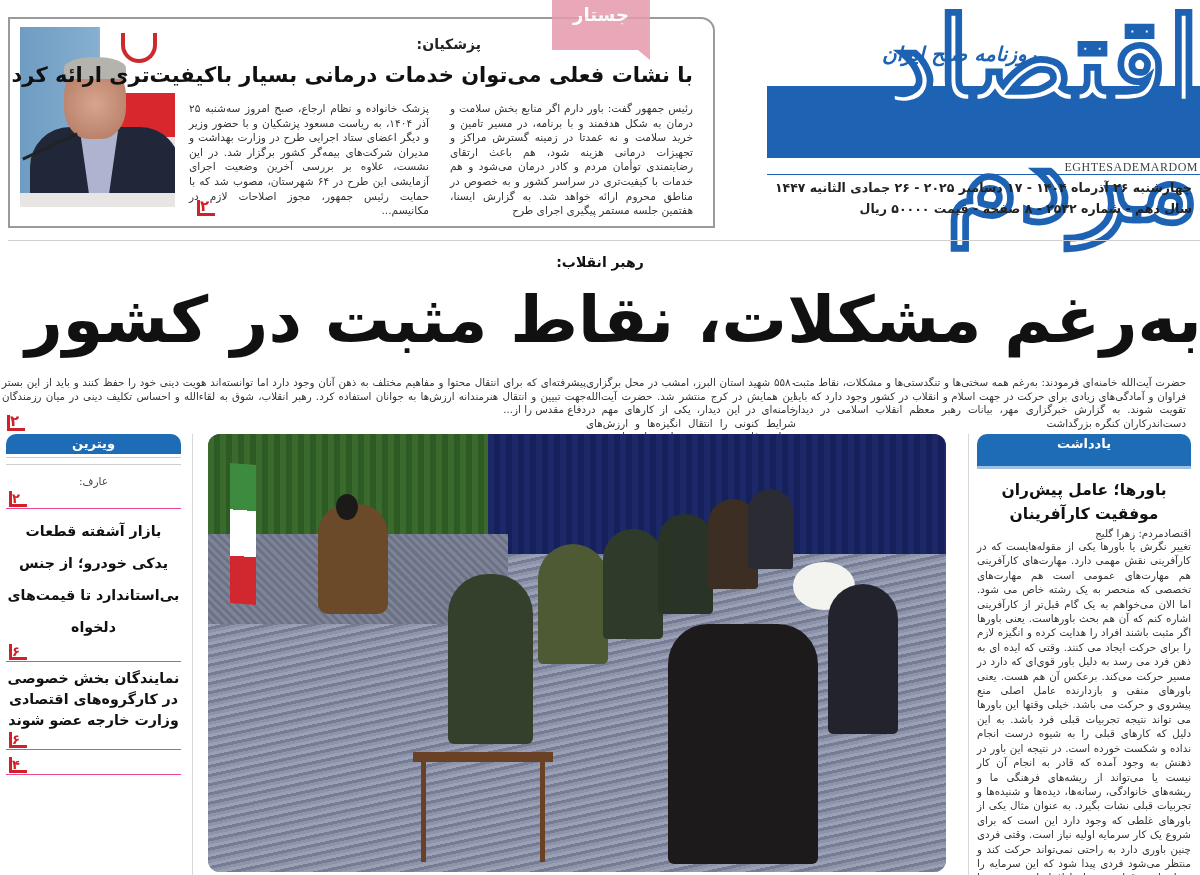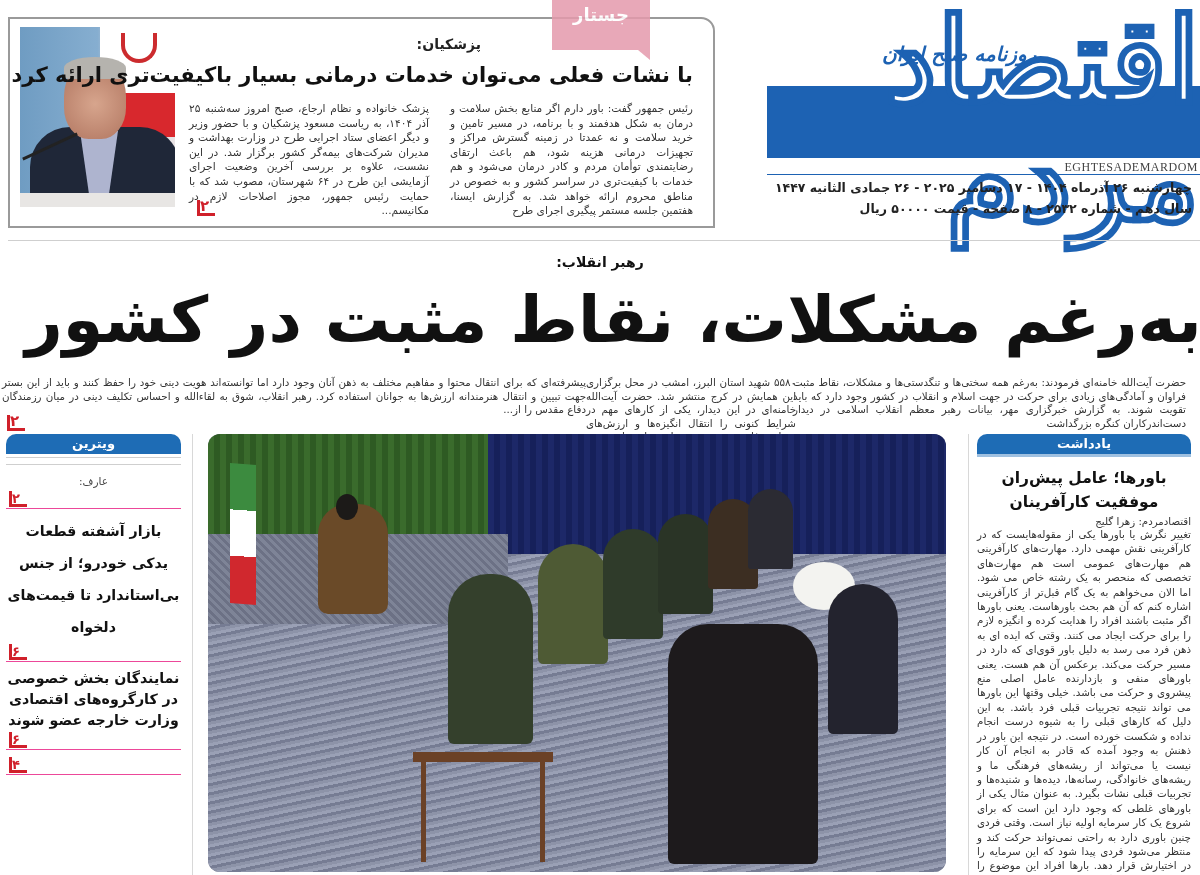--- a/index.html
+++ b/index.html
@@ -73,21 +73,21 @@
   .ph-flag { position:absolute; left: 22px; top: 30px; width: 26px; height: 140px; background: linear-gradient(#3c8b3f 0 33%,#ffffff 33% 66%,#d0282e 66% 100%); transform: skewY(4deg); }
   .ph-leader { position:absolute; left: 110px; top: 70px; width: 70px; height: 110px; border-radius: 30px 30px 10px 10px; background: #6a4a28; }
   .ph-leader-head { position:absolute; left: 128px; top: 60px; width: 22px; height: 26px; border-radius: 50%; background: #1c1a18; }
   .ph-row { position:absolute; border-radius: 40px 40px 6px 6px; }
   .ph-table { position:absolute; left: 205px; top: 318px; width: 140px; height: 110px; border-top: 10px solid #6b4126; }
   .ph-table::before, .ph-table::after { content:""; position:absolute; top: 0; width: 5px; height: 100px; background:#6b4126; }
   .ph-table::before { left: 8px; } .ph-table::after { right: 8px; }
 
   
   .note { position: absolute; left: 977px; top: 434px; width: 214px; }
-  .note-head { height: 20px; background: #1e6cb5; border-radius: 10px 10px 0 0; color: #fff; text-align: center;
+  .note-head { height: 32px; background: #1e6cb5; border-radius: 10px 10px 0 0; color: #fff; text-align: center;
                font-size: 13px; font-weight: bold; line-height: 20px; }
   .note-head-rule { height: 3px; background: #9fc0e0; }
   .note-title { text-align: center; font-weight: bold; font-size: 15.5px; line-height: 24px; margin-top: 9px; color: #111; }
   .note-byline { font-size: 10.2px; color: #333; margin-top: 2px; }
   .note-body { font-size: 10.3px; line-height: 14.4px; color: #333; text-align: justify; text-align-last: right; }
   .vline-right { position: absolute; left: 968px; top: 434px; width: 1px; height: 441px; background: #d8d8d8; }
 
   
   .showcase { position: absolute; left: 6px; top: 434px; width: 175px; }
   .sc-head { height: 20px; background: #1e6cb5; border-radius: 10px 10px 0 0; color: #fff; text-align: center;

